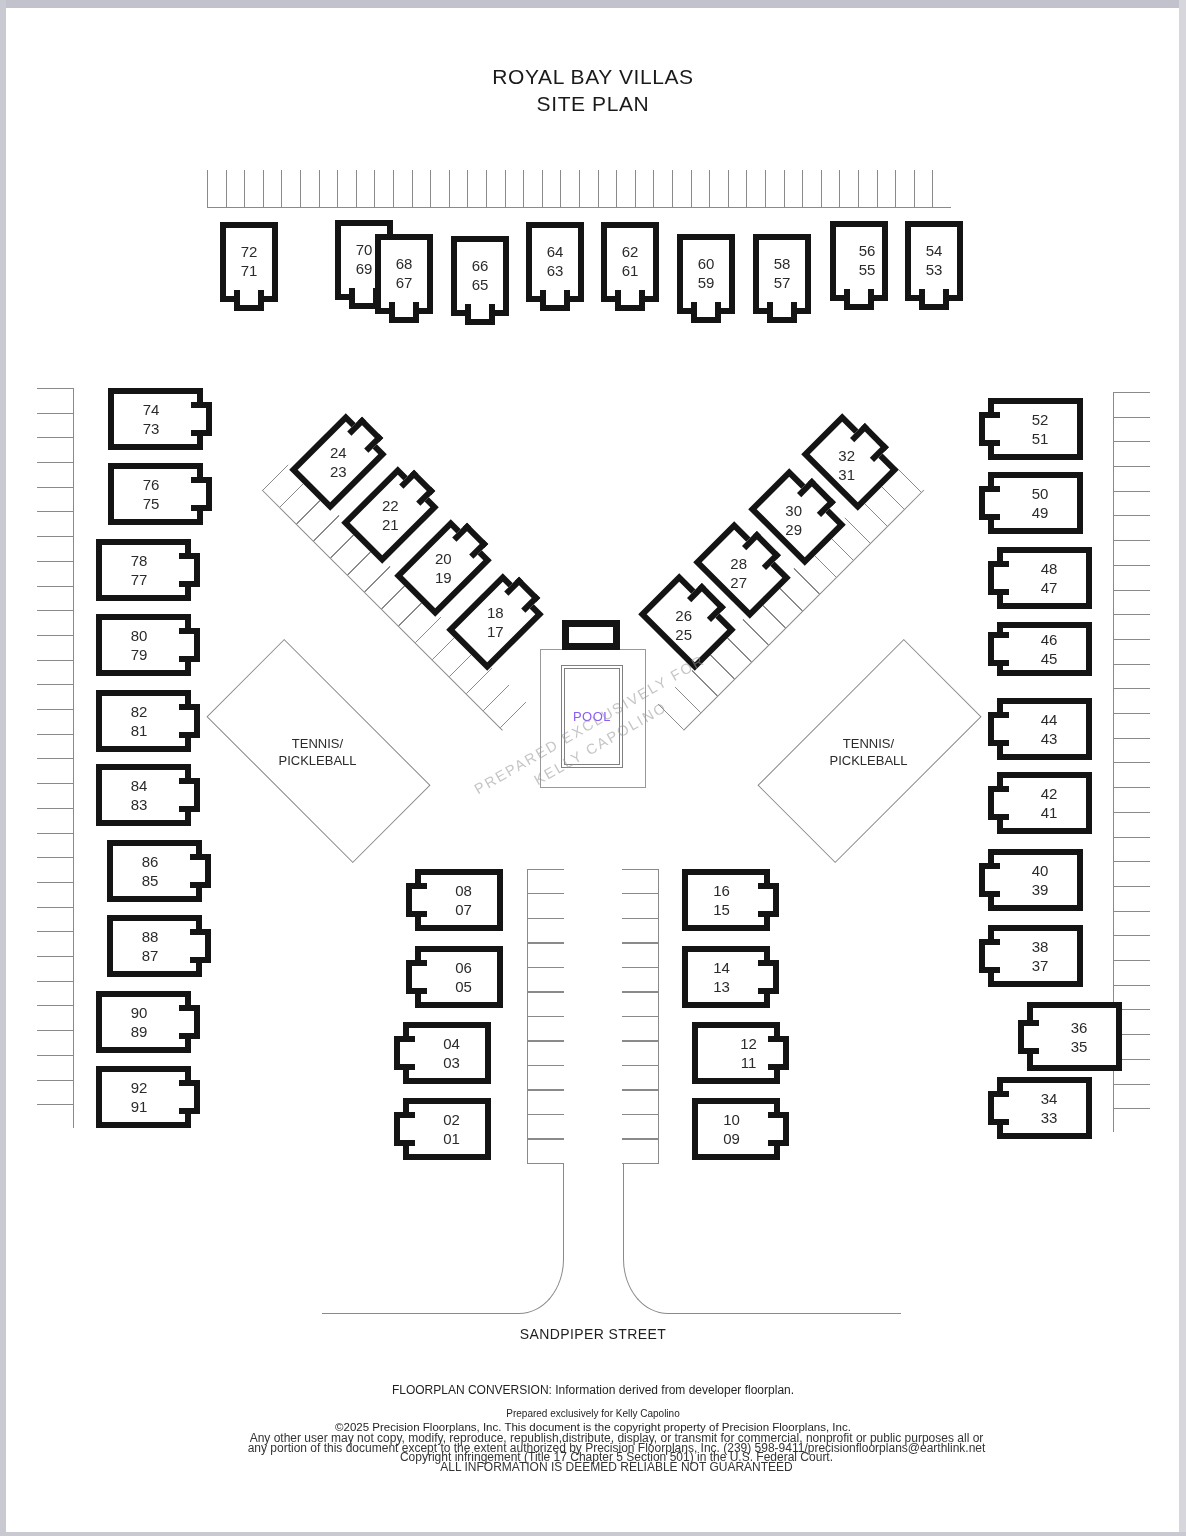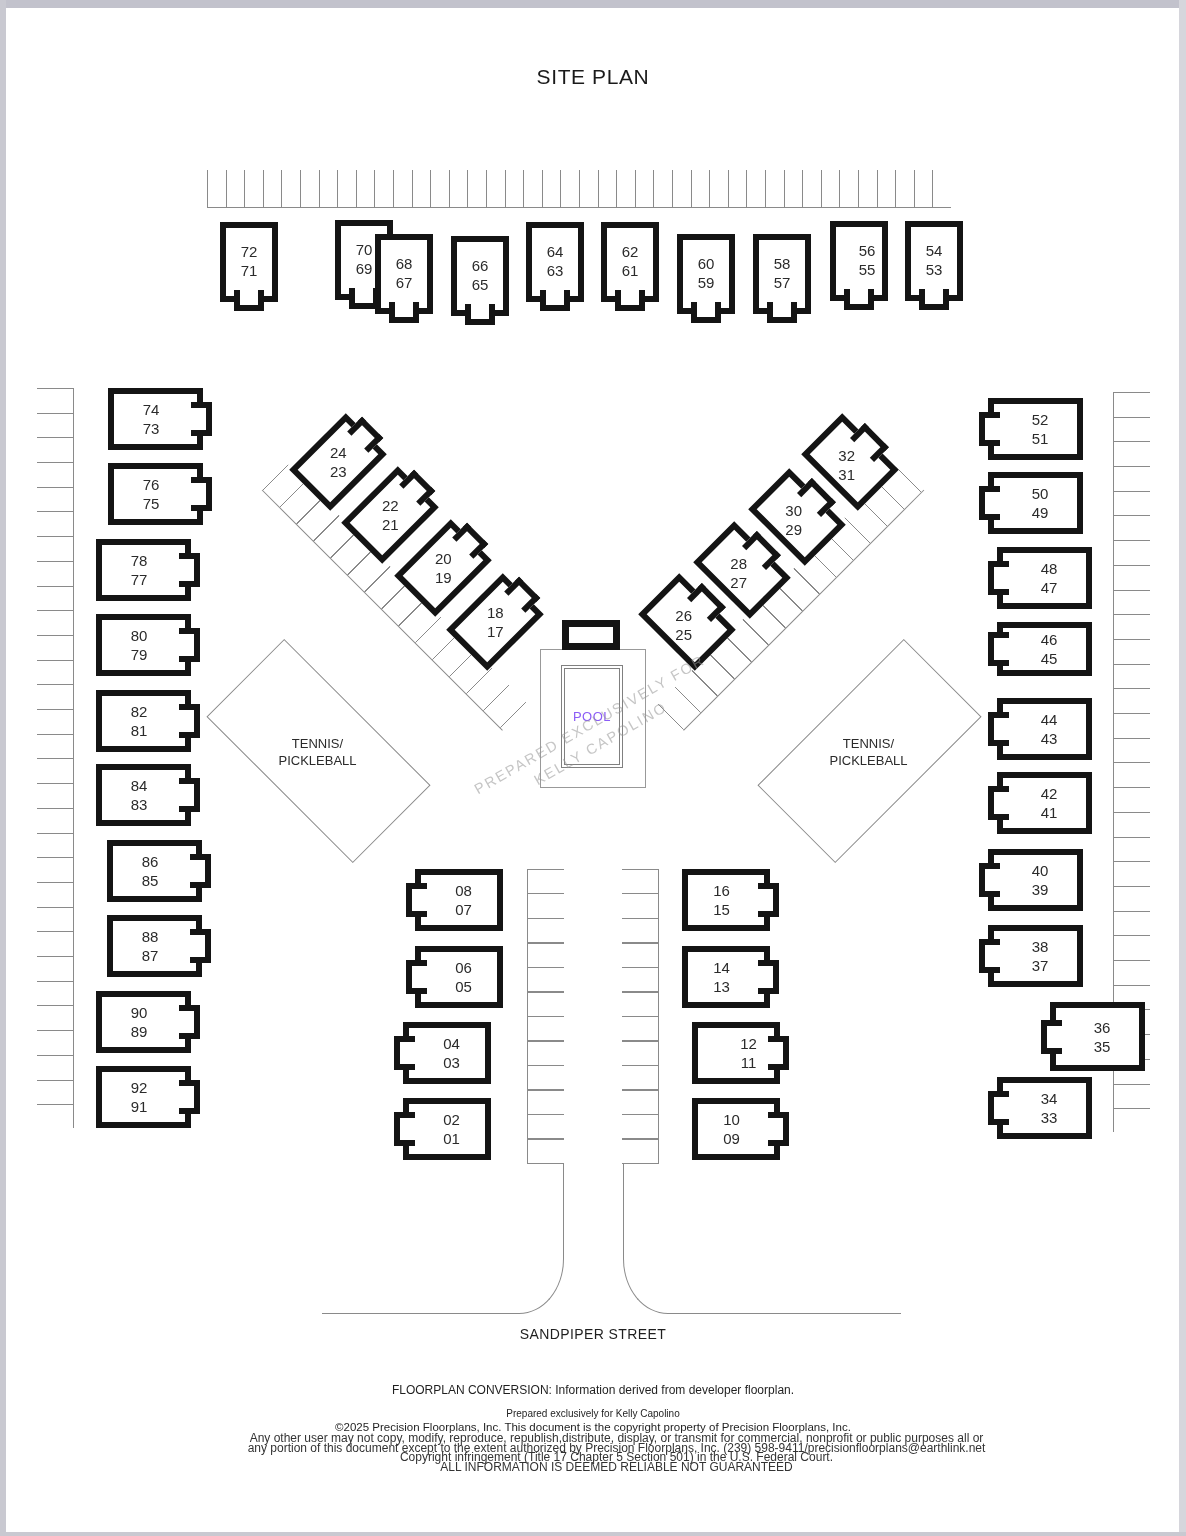--- a/index.html
+++ b/index.html
@@ -70,20 +70,21 @@
   .footer .f2 { font-size:10px; margin-bottom:2px; }
   .footer .f3 { font-size:11.5px; margin-bottom:1px; }
   .footer .tiny { font-size:12px; line-height:9.6px; color:#333;margin-left:47px; }
 </style>
 </head>
 <body>
 
 <div id="plan">
 
   <div class="title">
+    <div>ROYAL BAY VILLAS</div>
     <div>SITE PLAN</div>
   </div>
 
   <div class="pool-deck"></div>
   <div class="pool-house"></div>
   <div class="pool">
     <div class="pool-inner">
       <span>POOL</span>
     </div>
   </div>
@@ -319,21 +320,21 @@
         <div>39</div>
       </div>
     </div>
     <div class="building tab-left" style="left: 988px; top: 925px; width: 95px; height: 62px;">
       <div class="tab"></div>
       <div class="blabel">
         <div>38</div>
         <div>37</div>
       </div>
     </div>
-    <div class="building tab-left" style="left: 1050px; top: 1002px; width: 95px; height: 69px;">
+    <div class="building tab-left" style="left: 1027px; top: 1002px; width: 95px; height: 69px;">
       <div class="tab"></div>
       <div class="blabel">
         <div>36</div>
         <div>35</div>
       </div>
     </div>
     <div class="building tab-left" style="left: 997px; top: 1077px; width: 95px; height: 62px;">
       <div class="tab"></div>
       <div class="blabel">
         <div>34</div>

